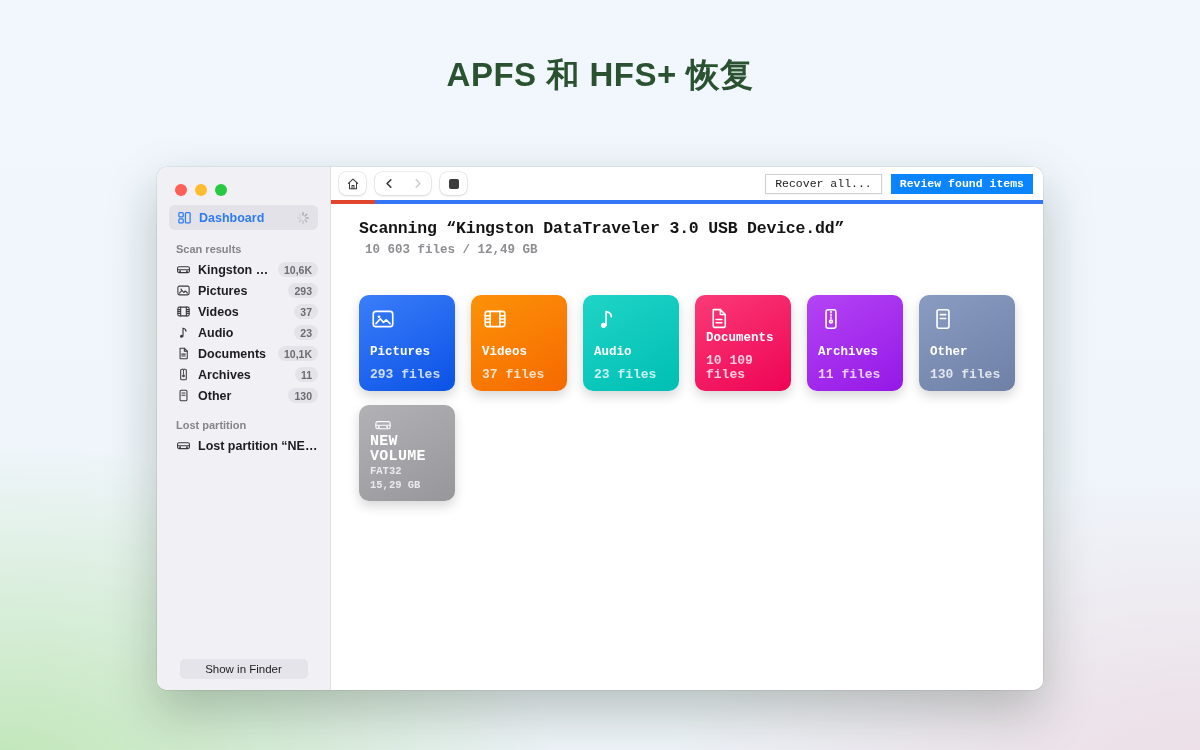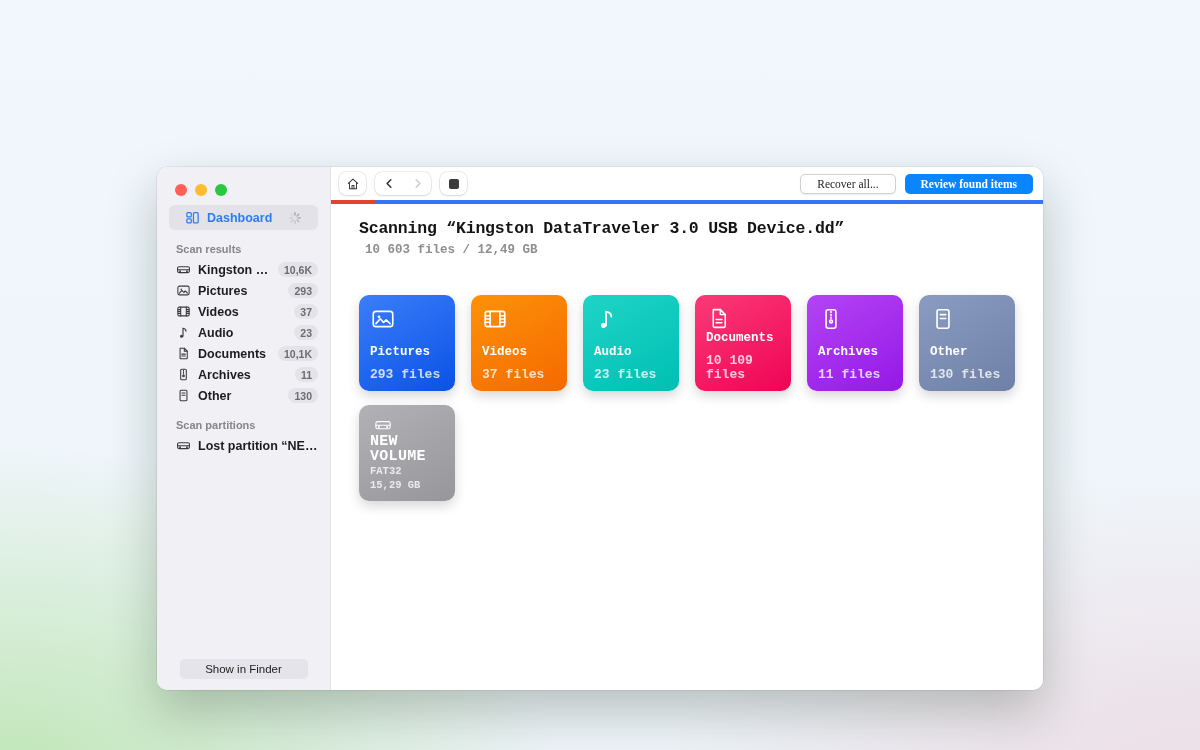--- a/index.html
+++ b/index.html
@@ -21,21 +21,21 @@
     box-shadow:0 0 0 .5px rgba(0,0,0,.12), 0 22px 50px rgba(20,40,20,.25);
     background:#fff;
   }
 
   
   .sidebar { width:174px; background:#f1f0f5; border-right:1px solid #e0dfe5; position:relative; flex-shrink:0; }
   .traffic { display:flex; gap:8px; padding:17px 0 0 18px; }
   .dot { width:12px; height:12px; border-radius:50%; }
   .dot.red{background:#ff5f57;} .dot.yellow{background:#febc2e;} .dot.green{background:#28c840;}
   .dash-pill { margin:9px 12px 0; height:25px; background:#e3e2e9; border-radius:6px;
-    display:flex; align-items:center; gap:7px; padding:0 16px; font-size:12.5px; font-weight:700; cursor:default; }
+    display:flex; align-items:center; gap:7px; padding:0 8px; font-size:12.5px; font-weight:700; cursor:default; }
   .dash-pill .grow{flex:1;}
   .side-section-title { margin:13px 0 4px 19px; font-size:11px; font-weight:600; color:#85858a; }
   .side-item { height:21px; display:flex; align-items:center; gap:7px; padding:0 12px 0 19px; color:#1d1d1f; }
   .side-item svg { flex-shrink:0; color:#3a3a3c; }
   .side-label { font-size:12.5px; font-weight:600; flex:1; white-space:nowrap; overflow:hidden; text-overflow:ellipsis; }
   .badge { font-size:10.5px; font-weight:600; color:#6c6c70; background:#e4e3e9; border-radius:9px; padding:1.5px 6px; }
   .finder-btn { position:absolute; bottom:11px; left:50%; transform:translateX(-50%);
     width:128px; height:20px; background:#e5e4ea; border:none; border-radius:5px;
     font-size:11.5px; color:#1d1d1f; font-family:inherit; display:flex; align-items:center; justify-content:center; cursor:pointer; }
 
@@ -43,21 +43,21 @@
   .main { flex:1; display:flex; flex-direction:column; position:relative; background:#fff; }
   .toolbar { height:33px; display:flex; align-items:center; padding:0 10px 0 8px; gap:9px; }
   .tb-btn { height:23px; background:#fff; border-radius:7px; display:flex; align-items:center; justify-content:center;
     box-shadow:0 0 0 .5px rgba(0,0,0,.13), 0 1px 2.5px rgba(0,0,0,.10); cursor:pointer; }
   .tb-home{ width:27px; color:#3a3a3c; }
   .tb-nav { width:56px; gap:0; }
   .tb-nav span { width:28px; display:flex; align-items:center; justify-content:center; }
   .tb-stop { width:27px; }
   .stop-square { width:10px; height:10px; background:#3a3a3c; border-radius:2px; }
   .tb-spacer { flex:1; }
-  .pill-btn { height:20px; padding:0 16px; border-radius:5px; font-size:11.5px; font-family:Liberation Serif, serif;
+  .pill-btn { height:20px; padding:0 9px; border-radius:0; font-size:11.5px; font-family:Liberation Mono, monospace;
     display:flex; align-items:center; cursor:pointer; }
   .recover-btn { background:#fff; color:#1d1d1f; border:.5px solid #d0d0d5; box-shadow:0 .5px 1.5px rgba(0,0,0,.08); }
   .review-btn { color:#fff; border:none; font-weight:600; }
 
   .progress { height:4px; display:flex; }
   .progress .seg-red { width:44px; height:100%; }
   .progress .seg-blue { flex:1; height:100%; }
 
   .content { padding:0 28px; flex:1;font-family:Liberation Mono, monospace; }
   .scan-title { margin-top:14px; font-size:16.5px; font-weight:700; color:#141414; letter-spacing:-.2px; line-height:22px; }
@@ -73,20 +73,21 @@
   .vol-card { margin-top:14px; }
   .vol-card .c-fs, .vol-card .c-size { font-size:10.5px; font-weight:600; color:rgba(255,255,255,.78); line-height:14px; }
   .vol-card .c-name { font-size:15px; letter-spacing:.3px; }
 
   .status { position:absolute; bottom:8px; left:28px; right:12px; font-size:11px; color:#98989d; }
 </style>
 </head>
 <body>
 
 <div class="hero" style="color: rgb(42, 82, 48);">
+  <div>APFS 和 HFS+ 恢复</div>
 </div>
 
 <div class="window">
 
   <div class="sidebar">
     <div class="traffic">
       <span class="dot red"></span>
       <span class="dot yellow"></span>
       <span class="dot green"></span>
     </div>
@@ -174,21 +175,21 @@
 
     <div class="side-item">
       <svg width="15" height="15" viewBox="0 0 24 24" fill="none" stroke="currentColor" stroke-width="1.7" stroke-linecap="round">
         <rect x="6.5" y="3.5" width="11" height="17" rx="1.8"></rect>
           <path d="M9.5 8h5M9.5 11.5h5"></path>
       </svg>
       <span class="side-label">Other</span>
       <span class="badge">130</span>
     </div>
 
-    <div class="side-section-title">Scan partitions</div>
+    <div class="side-section-title">Lost partition</div>
 
     <div class="side-item">
       <svg width="15" height="15" viewBox="0 0 24 24" fill="none" stroke="currentColor" stroke-width="1.7" stroke-linecap="round">
         <rect x="2.5" y="7.5" width="19" height="9.5" rx="2.5"></rect>
           <path d="M2.5 12.3h19"></path>
           <circle cx="6.5" cy="14.8" r=".6" fill="currentColor"></circle>
           <circle cx="17.5" cy="14.8" r=".6" fill="currentColor"></circle>
       </svg>
       <span class="side-label">Lost partition “NEW V...</span>
     </div>

